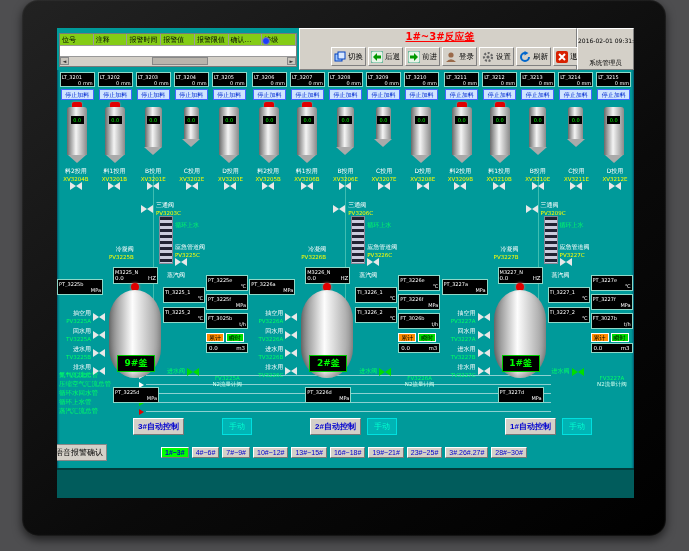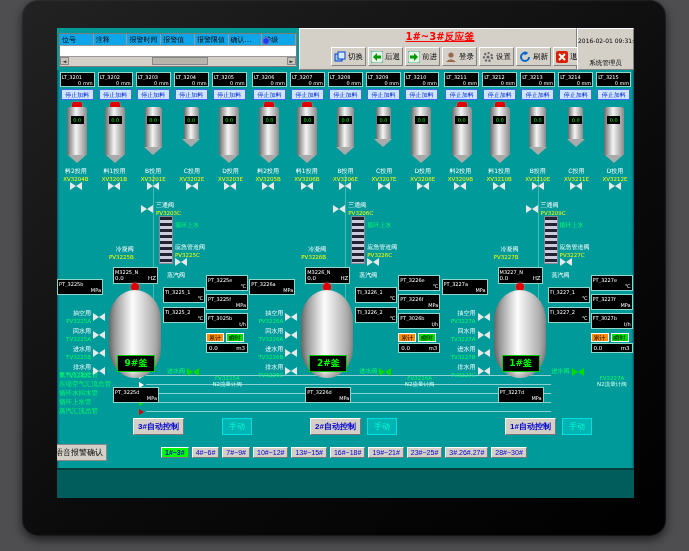--- a/index.html
+++ b/index.html
@@ -7,21 +7,21 @@
        font-family:"DejaVu Sans","Liberation Sans",sans-serif;}
   
   .bezel{position:absolute;left:22px;top:0;width:644px;height:536px;border-radius:16px;
          background:linear-gradient(145deg,#222,#0a0a0a 60%,#000);box-shadow:0 4px 10px rgba(0,0,0,.6),inset 0 0 2px #444;}
   .screen{position:absolute;left:57px;top:28px;width:577px;height:470px;background:#009a9a;
           overflow:hidden;box-shadow:inset 0 0 3px #003;}
   
   .topbar{position:absolute;left:0;top:0;width:577px;height:42px;background:#009a9a;}
   .alarm-panel{position:absolute;left:2px;top:5px;width:238px;height:34px;background:#fff;border:1px solid #7a7a7a;box-sizing:border-box;}
   .alarm-head{display:flex;height:12px;}
-  .alarm-th{flex:1;background:#0ea5e9;border-right:1px solid #9a9a9a;border-bottom:1px solid #9a9a9a;
+  .alarm-th{flex:1;background:#84cc16;border-right:1px solid #9a9a9a;border-bottom:1px solid #9a9a9a;
             font-size:7px;line-height:12px;padding:0 2px;color:#000;white-space:nowrap;overflow:hidden;}
   .alarm-body{height:11px;background:#fff;}
   .tbl-blue-icon{position:absolute;right:26px;top:3px;width:6px;height:6px;background:#1a3cff;border-radius:50%;border:1px solid #88a;}
   .hscroll{position:absolute;left:0;bottom:0;width:100%;height:9px;background:#d4d0c8;border-top:1px solid #999;}
   .scroll-arrow{position:absolute;top:0;width:9px;height:8px;background:#c8c4bc;border:1px solid #888;box-sizing:border-box;
                 font-size:5px;line-height:7px;text-align:center;color:#333;}
   .scroll-arrow.left{left:0}.scroll-arrow.right{right:0}
   .scroll-thumb{position:absolute;left:92px;top:0;width:56px;height:8px;background:#b8b4ac;border:1px solid #888;box-sizing:border-box;}
   .toolbar-panel{position:absolute;left:242px;top:0;width:278px;height:42px;background:#d4d0c8;
                  border:1px solid #fff;border-right-color:#808080;border-bottom-color:#808080;box-sizing:border-box;}

